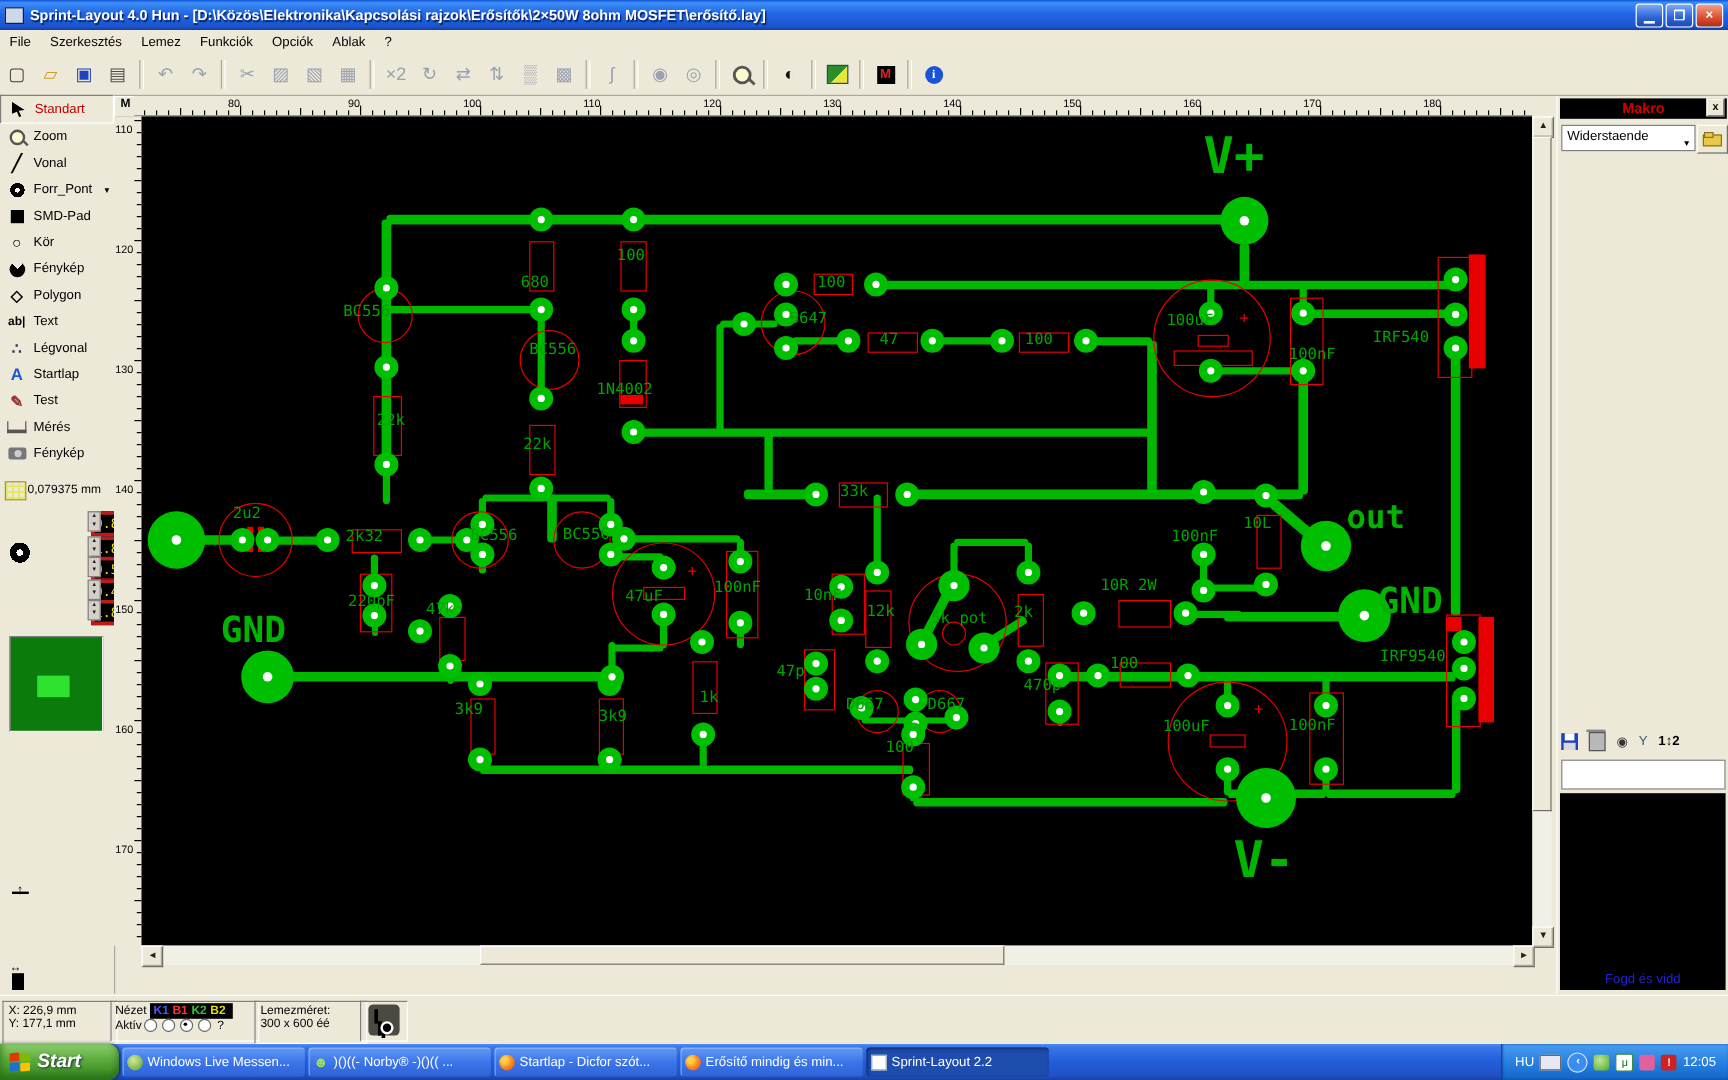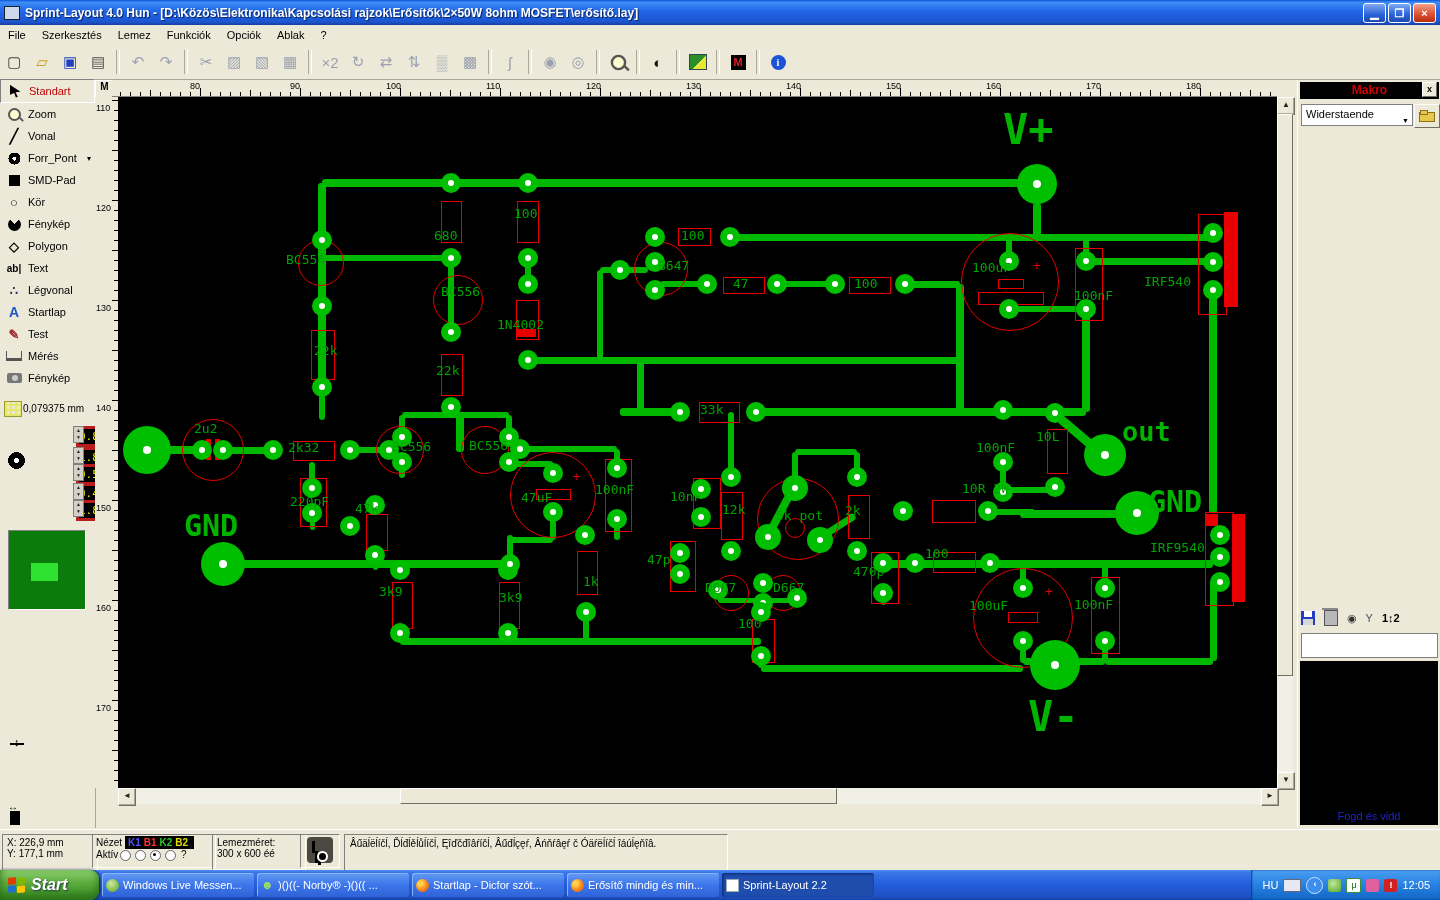--- a/index.html
+++ b/index.html
@@ -978,21 +978,21 @@
       <div class="pcblabel" style="left: 403px; top: 393px;">47uF</div>
       <div class="pcblabel" style="left: 477px; top: 385px;">100nF</div>
       <div class="pcblabel" style="left: 261px; top: 487px;">3k9</div>
       <div class="pcblabel" style="left: 381px; top: 493px;">3k9</div>
       <div class="pcblabel" style="left: 465px; top: 477px;">1k</div>
       <div class="pcblabel" style="left: 582px; top: 305px;">33k</div>
       <div class="pcblabel" style="left: 552px; top: 392px;">10nF</div>
       <div class="pcblabel" style="left: 604px; top: 405px;">12k</div>
       <div class="pcblabel" style="left: 658px; top: 411px;">5k pot</div>
       <div class="pcblabel" style="left: 727px; top: 406px;">2k</div>
-      <div class="pcblabel" style="left: 844px; top: 384px;">10R 2W</div>
+      <div class="pcblabel" style="left: 799px; top: 384px;">10R 2W</div>
       <div class="pcblabel" style="left: 529px; top: 455px;">47p</div>
       <div class="pcblabel" style="left: 587px; top: 483px;">D667</div>
       <div class="pcblabel" style="left: 655px; top: 483px;">D667</div>
       <div class="pcblabel" style="left: 735px; top: 467px;">470p</div>
       <div class="pcblabel" style="left: 807px; top: 449px;">100</div>
       <div class="pcblabel" style="left: 620px; top: 519px;">100</div>
       <div class="pcblabel" style="left: 858px; top: 343px;">100nF</div>
       <div class="pcblabel" style="left: 918px; top: 332px;">10L</div>
       <div class="pcblabel" style="left: 851px; top: 501px;">100uF</div>
       <div class="pcblabel" style="left: 956px; top: 500px;">100nF</div>
@@ -1051,23 +1051,20 @@
       <div><span>Aktív</span><span id="radios"><span class="radio"></span><span class="radio"></span><span class="radio on"></span><span class="radio"></span></span>
         <span>?</span></div>
     </div>
     <div class="spanel" style="left:212px;width:84px;padding:2px 4px;">
       <div>Lemezméret:</div>
       <div>300 x 600 éé</div>
     </div>
     <div class="spanel" style="left:300px;width:38px;text-align:center;padding-top:2px;">
       <span class="i-bend"></span>
     </div>
-    <div class="spanel" style="left:344px;width:372px;padding:3px 5px;white-space:nowrap;overflow:hidden;">
-      <span>Âűäĺëĺíčĺ, Ďĺđĺěĺůĺíčĺ, Ęîďčđîâŕíčĺ, Âűđĺçęŕ, Âńňŕâęŕ č Óäŕëĺíčĺ îáúĺęňîâ.</span>
-    </div>
   </div>
 
   <div class="abs" id="taskbar">
     <div id="startbtn">
       <span class="i-flag">
         <i style="left:0;top:0;background:#e03c00;"></i>
           <i style="left:9px;top:1px;background:#7fba00;"></i>
         <i style="left:0;top:8px;background:#1f6fd0;"></i>
           <i style="left:9px;top:9px;background:#ffc300;"></i>
       </span>

